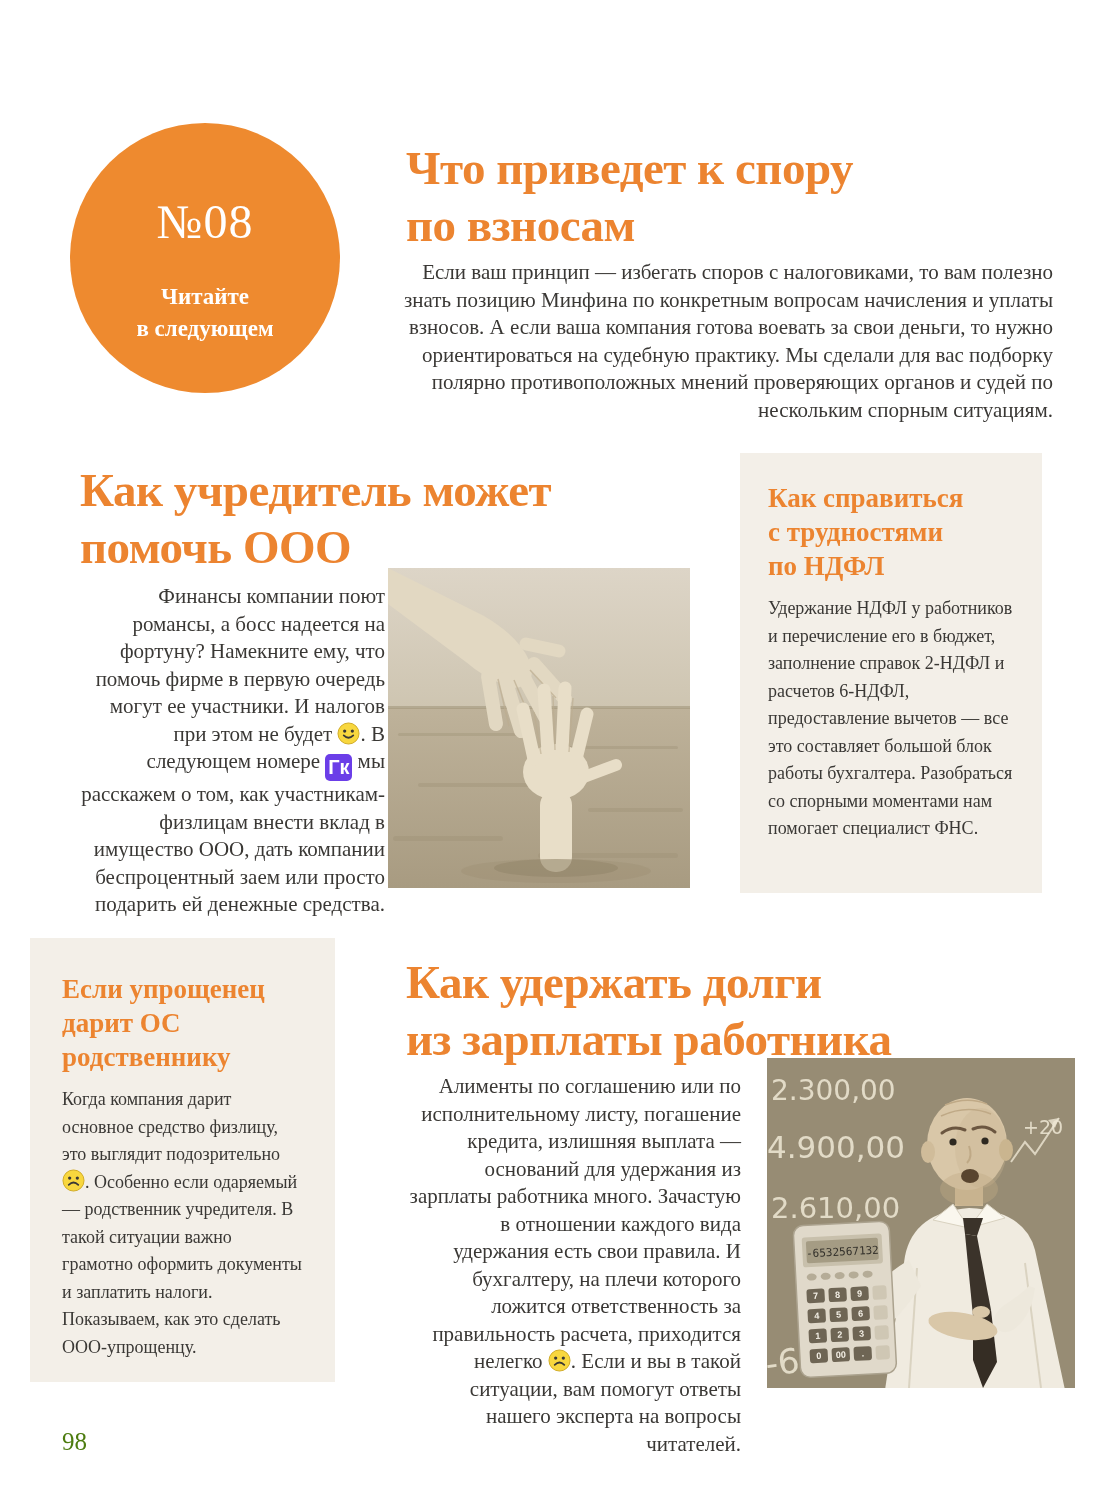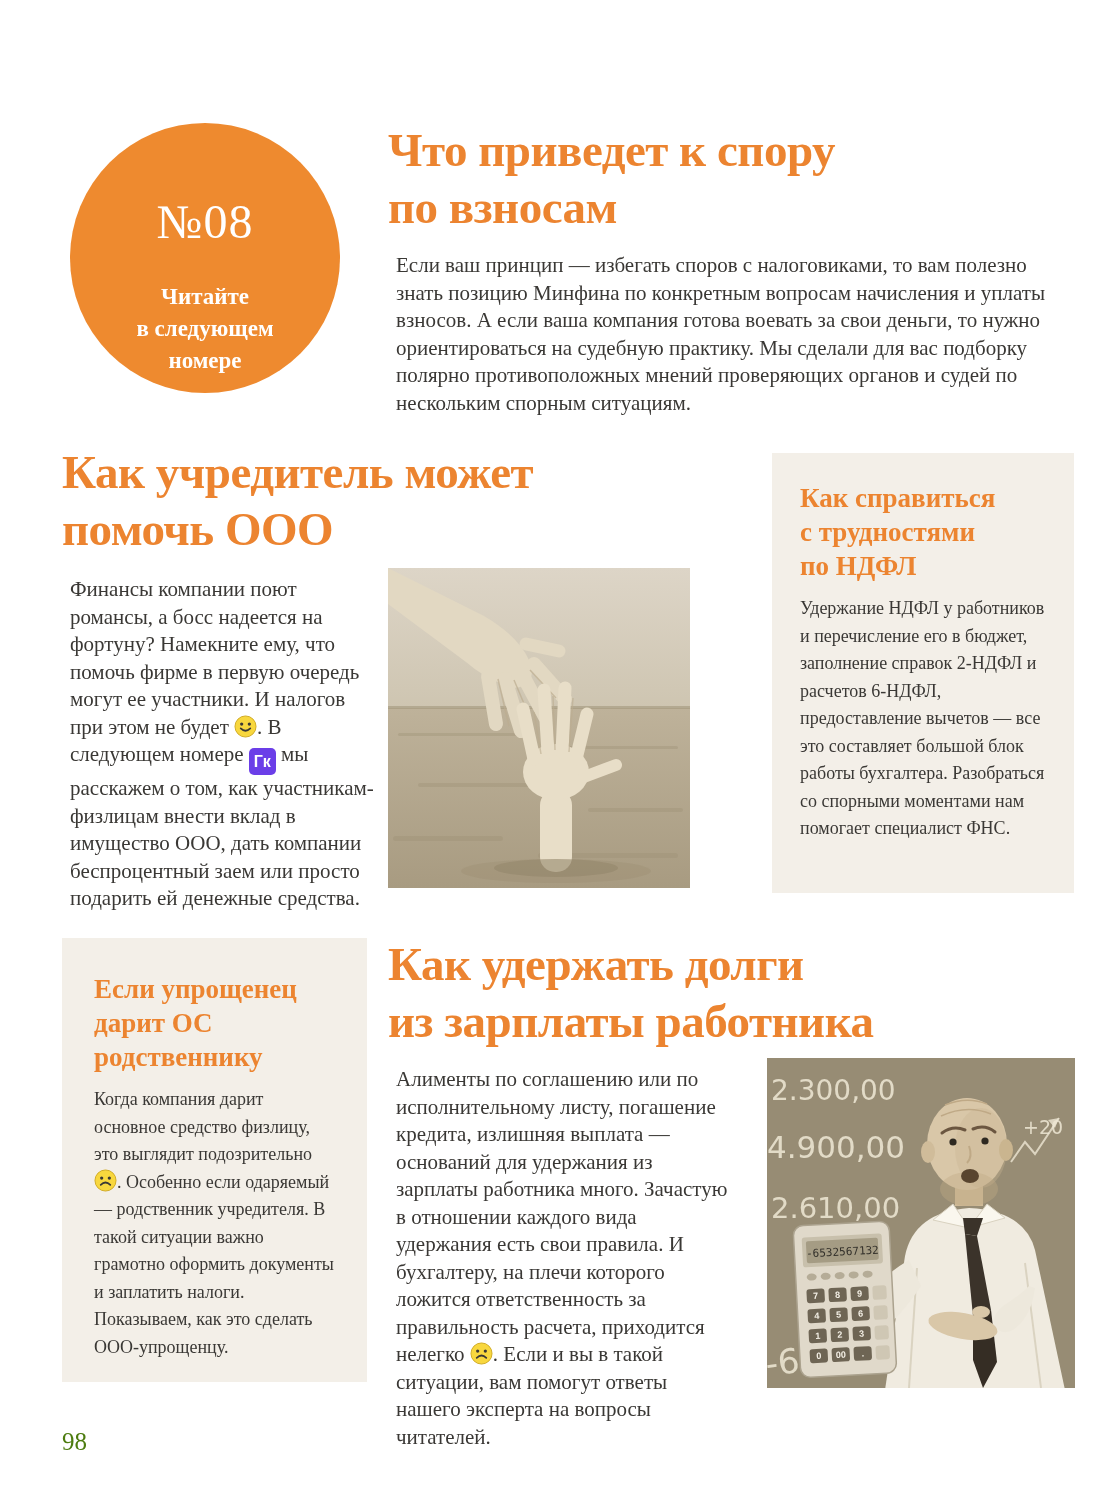--- a/index.html
+++ b/index.html
@@ -4,62 +4,61 @@
 <style>
   html,body{margin:0;padding:0;background:#fff;}
   .page{position:relative;width:1104px;height:1500px;background:#fff;overflow:hidden;
         font-family:"Liberation Serif",serif;color:#3a3835;}
   
   .badge{position:absolute;left:70px;top:123px;width:270px;height:270px;border-radius:50%;
          background:#ee8a2f;color:#fff;text-align:center;}
   .badge-num{font-weight:normal;font-size:48px;line-height:62px;padding-top:68px;letter-spacing:1px;}
   .badge-sub{margin-top:28px;font-weight:bold;font-size:23px;line-height:32px;}
   
-  .title{position:absolute;margin:0;color:#ec8430;font-weight:bold;font-size:47px;line-height:57px;letter-spacing:-0.5px;}
+  .title{position:absolute;margin:18px;color:#ec8430;font-weight:bold;font-size:47px;line-height:57px;letter-spacing:-0.5px;}
   .title .tl{display:block;}
   .t1{left:388px;top:122px;}
   .t2{left:62px;top:444px;}
   .t3{left:388px;top:936px;}
   
-  .body{position:absolute;margin:8px;font-size:21px;line-height:27.5px;}
+  .body{position:absolute;margin:15px;font-size:21px;line-height:27.5px;text-align:right;}
   .p1{left:388px;top:244px;width:650px;}
   .p2{left:62px;top:568px;width:308px;}
   .p3{left:388px;top:1058px;width:338px;}
   
-  .box{position:absolute;background:#f3efe8;box-sizing:border-box;margin-left:32px;}
+  .box{position:absolute;background:#f3efe8;box-sizing:border-box;}
   .box-ndfl{left:740px;top:453px;width:302px;height:440px;padding:28px 28px;}
   .box-gift{left:30px;top:938px;width:305px;height:444px;padding:34px 30px 0 32px;}
   .box h2{margin:0 0 12px 0;color:#ec8430;font-weight:bold;font-size:27px;line-height:34px;}
   .box h2 span{display:block;}
   .box .btext{margin:0;font-size:18px;line-height:27.5px;}
   
   .smiley{display:inline-block;width:23px;height:23px;vertical-align:-4px;}
   .gk{display:inline-flex;width:27px;height:27px;background:#6b3ee8;color:#fff;border-radius:5px;
       align-items:center;justify-content:center;font-family:"Liberation Sans",sans-serif;
-      font-weight:bold;font-size:16px;vertical-align:-6px;}
+      font-weight:bold;font-size:20px;vertical-align:-6px;}
   
   figure{position:absolute;margin:0;overflow:hidden;}
   .fig1{left:388px;top:568px;width:302px;height:320px;}
   .fig2{left:767px;top:1058px;width:308px;height:330px;}
   .pageno{position:absolute;left:62px;top:1428px;font-size:25px;color:#4d7c0f;}
   .chalk{font-family:"DejaVu Sans",sans-serif;fill:#ede6d3;opacity:.88;}
   .calcdigits{font-family:"DejaVu Sans Mono",monospace;fill:#33302a;}
   .keylabel{font-family:"Liberation Sans",sans-serif;fill:#f4f0e6;font-size:9px;font-weight:bold;}
 </style>
 </head>
 <body>
 
 <div class="page">
 
   <div class="badge">
     <div class="badge-num">№08</div>
     <div class="badge-sub">
       <div>Читайте</div>
       <div>в следующем</div>
-      <div>номере</div>
     </div>
   </div>
 
   <h1 class="title t1">
     <span class="tl">Что приведет к спору</span>
     <span class="tl">по взносам</span>
   </h1>
   <p class="body p1">Если ваш принцип — избегать споров с налоговиками, то вам полезно знать позицию Минфина по конкретным вопросам начисления и уплаты взносов. А если ваша компания готова воевать за свои деньги, то нужно ориентироваться на судебную практику. Мы сделали для вас подборку полярно противоположных мнений проверяющих органов и судей по нескольким спорным ситуациям.</p>
 
   <h1 class="title t2">

